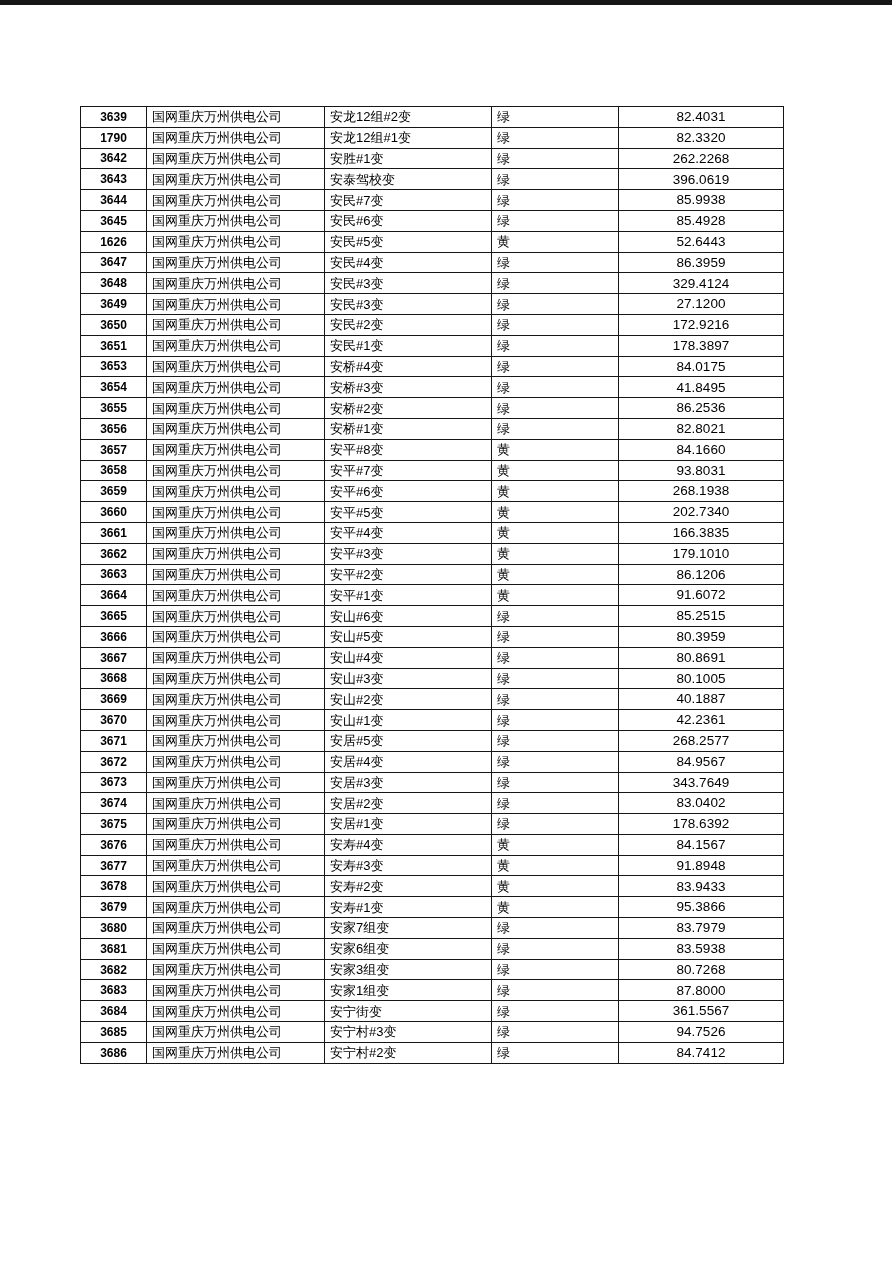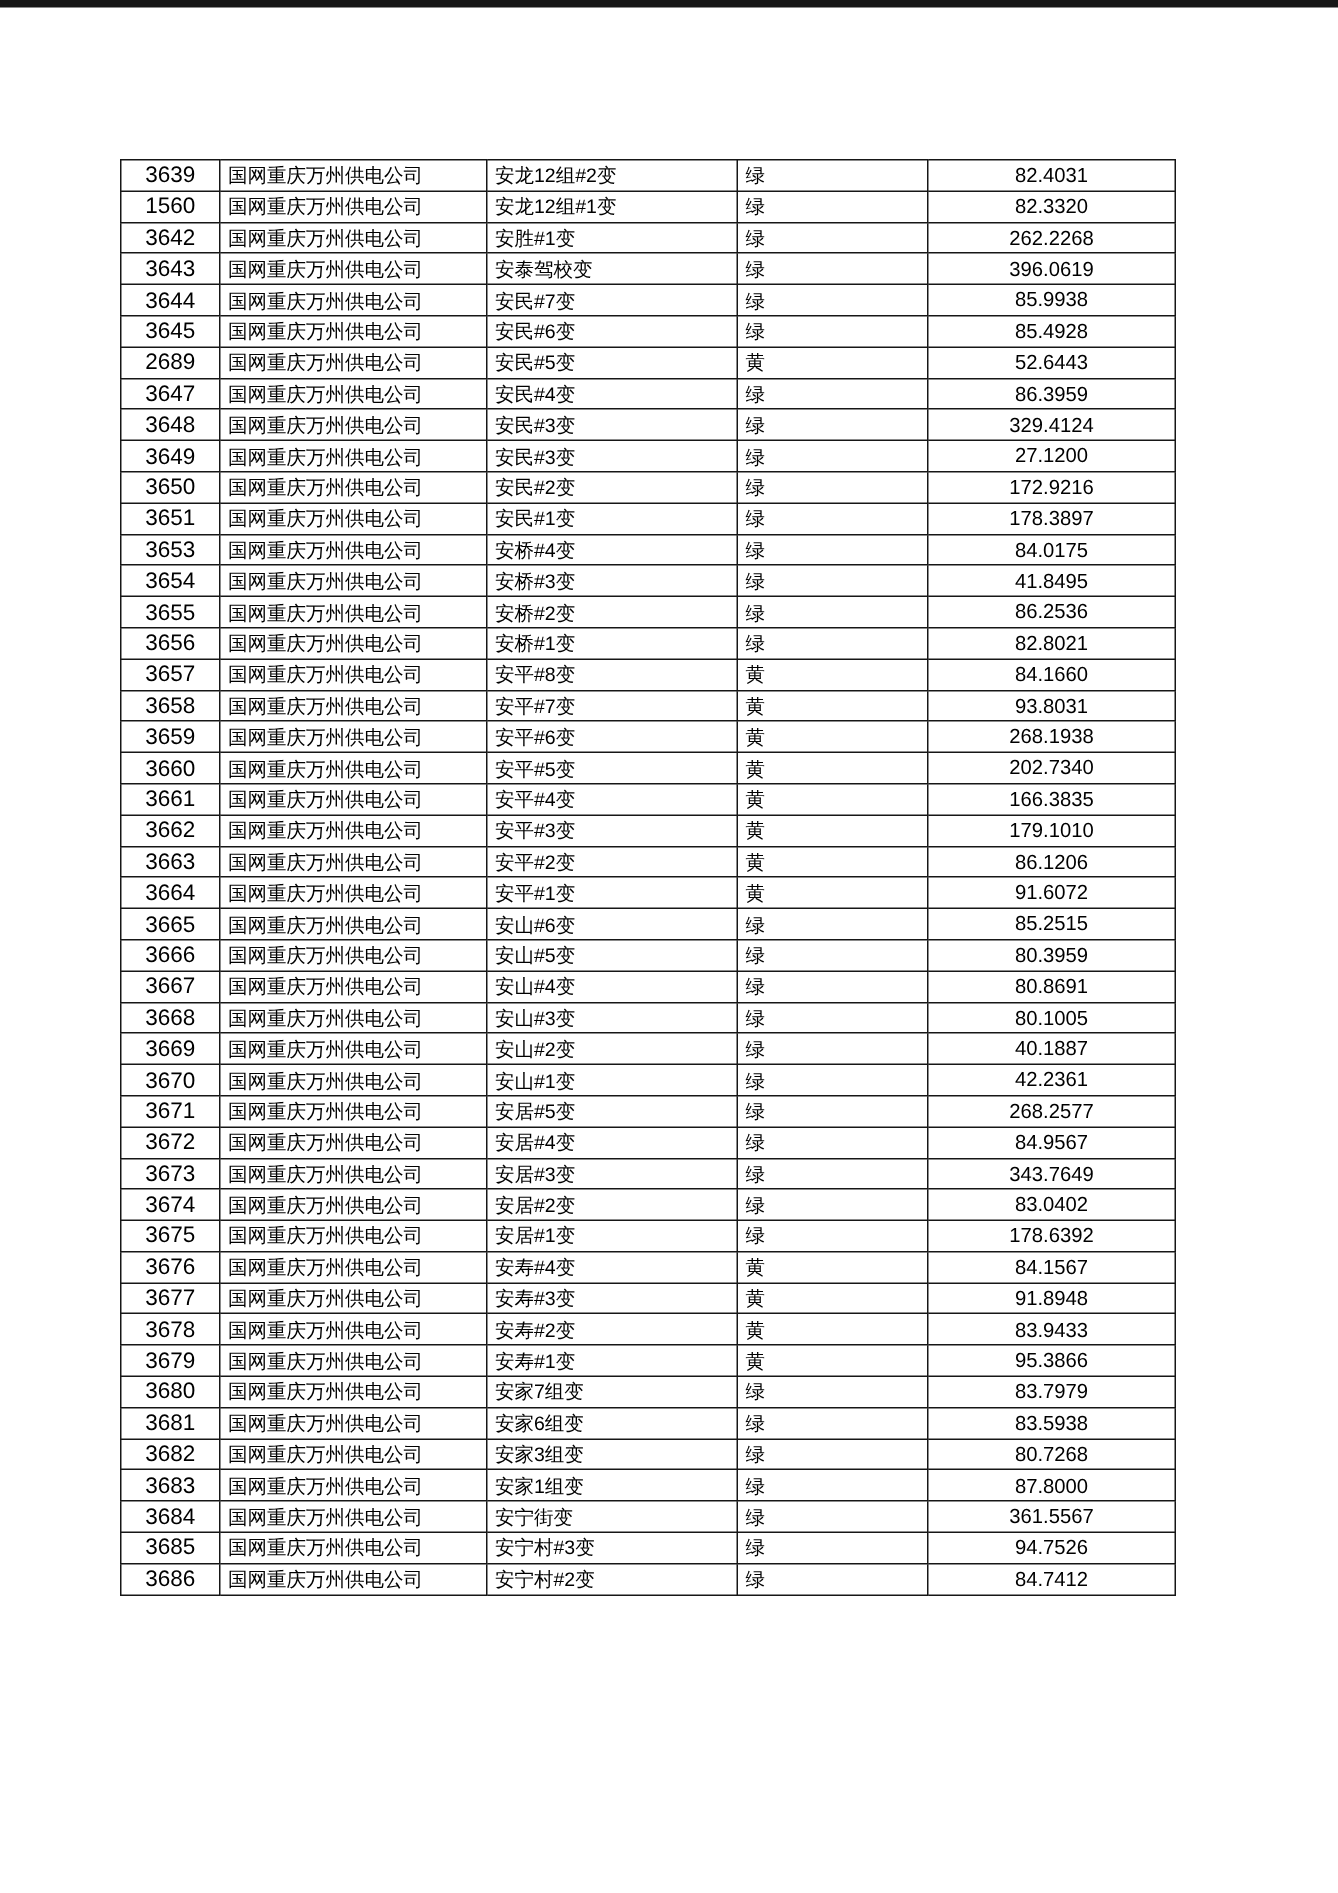--- a/index.html
+++ b/index.html
@@ -41,21 +41,22 @@
     vertical-align: middle;
     white-space: nowrap;
     overflow: hidden;
   }
   .data-table td.c-index,
   .data-table td.c-value {
     text-align: center;
     padding: 0;
   }
   .data-table td.c-index {
-    font-size: 15px;
+    font-size: 12px;
+    font-weight: bold;
   }
   .data-table td.c-value {
     font-size: 13.5px;
     margin-left: 23px;
   }
 </style>
 </head>
 <body>
 
 <div class="top-bar"></div>
@@ -70,21 +71,21 @@
   </colgroup>
   <tbody id="table-body">
       <tr>
     <td class="c-index">3639</td>
     <td class="c-company">国网重庆万州供电公司</td>
     <td class="c-name">安龙12组#2变</td>
     <td class="c-status">绿</td>
     <td class="c-value">82.4031</td>
   </tr>
       <tr>
-    <td class="c-index">1560</td>
+    <td class="c-index">1790</td>
     <td class="c-company">国网重庆万州供电公司</td>
     <td class="c-name">安龙12组#1变</td>
     <td class="c-status">绿</td>
     <td class="c-value">82.3320</td>
   </tr>
       <tr>
     <td class="c-index">3642</td>
     <td class="c-company">国网重庆万州供电公司</td>
     <td class="c-name">安胜#1变</td>
     <td class="c-status">绿</td>
@@ -105,21 +106,21 @@
     <td class="c-value">85.9938</td>
   </tr>
       <tr>
     <td class="c-index">3645</td>
     <td class="c-company">国网重庆万州供电公司</td>
     <td class="c-name">安民#6变</td>
     <td class="c-status">绿</td>
     <td class="c-value">85.4928</td>
   </tr>
       <tr>
-    <td class="c-index">2689</td>
+    <td class="c-index">1626</td>
     <td class="c-company">国网重庆万州供电公司</td>
     <td class="c-name">安民#5变</td>
     <td class="c-status">黄</td>
     <td class="c-value">52.6443</td>
   </tr>
       <tr>
     <td class="c-index">3647</td>
     <td class="c-company">国网重庆万州供电公司</td>
     <td class="c-name">安民#4变</td>
     <td class="c-status">绿</td>

